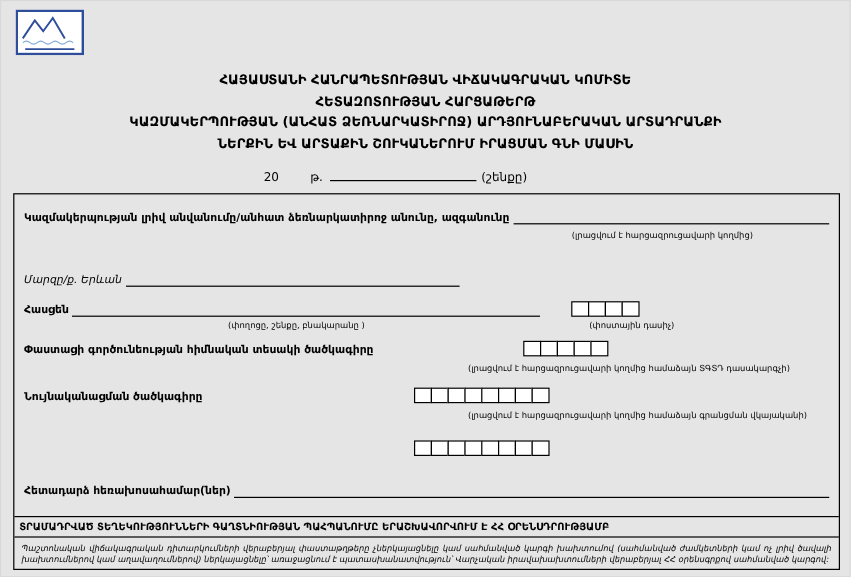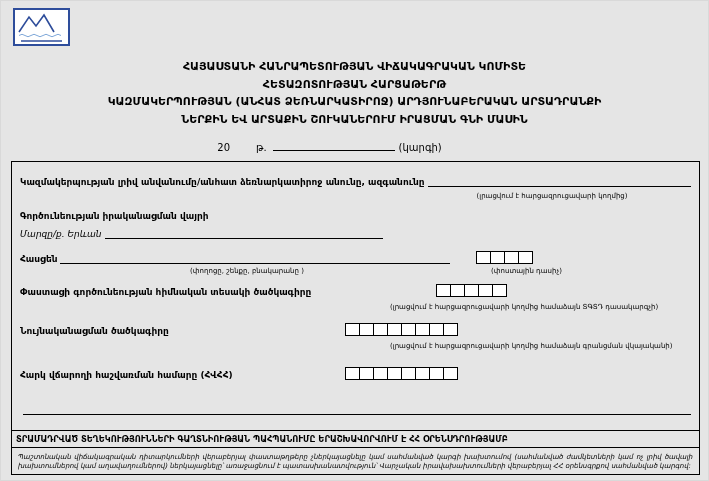--- a/index.html
+++ b/index.html
@@ -67,32 +67,31 @@
   </div>
 
   <div class="titles">
     <div>ՀԱՅԱՍՏԱՆԻ ՀԱՆՐԱՊԵՏՈՒԹՅԱՆ ՎԻՃԱԿԱԳՐԱԿԱՆ ԿՈՄԻՏԵ</div>
     <div>ՀԵՏԱԶՈՏՈՒԹՅԱՆ ՀԱՐՑԱԹԵՐԹ</div>
     <div>ԿԱԶՄԱԿԵՐՊՈՒԹՅԱՆ (ԱՆՀԱՏ ՁԵՌՆԱՐԿԱՏԻՐՈՋ) ԱՐԴՅՈՒՆԱԲԵՐԱԿԱՆ ԱՐՏԱԴՐԱՆՔԻ</div>
     <div>ՆԵՐՔԻՆ ԵՎ ԱՐՏԱՔԻՆ ՇՈՒԿԱՆԵՐՈՒՄ ԻՐԱՑՄԱՆ ԳՆԻ ՄԱՍԻՆ</div>
   </div>
 
   <div class="dateline">
-    <span>20</span><span class="gap"></span><span>թ.</span><span class="uline"></span><span>(կարգի)</span>
+    <span>20</span><span class="gap"></span><span>թ.</span><span class="uline"></span><span>(շենքը)</span>
   </div>
 
   <div class="fbox">
 
     <div class="row" style="top:13px">
       <span class="lbl b">Կազմակերպության լրիվ անվանումը/անհատ ձեռնարկատիրոջ անունը, ազգանունը</span>
       <span class="fill"></span>
     </div>
     <div class="note" style="top:30px;left:400px;width:280px;text-align:center">(լրացվում է հարցազրուցավարի կողմից)</div>
 
-    <div class="abs b" style="top:49px;left:8px">Գործունեության իրականացման վայրի</div>
 
     <div class="row" style="top:89px">
       <span class="lbl b">Հասցեն</span>
       <span class="fill"></span>
       <span class="sp" style="width:26px"></span>
       <span class="boxes">
           <span class="cbox"></span>
           <span class="cbox"></span>
           <span class="cbox"></span>
           <span class="cbox"></span>
@@ -124,33 +123,33 @@
         <span class="cbox"></span>
         <span class="cbox"></span>
         <span class="cbox"></span>
         <span class="cbox"></span>
         <span class="cbox"></span>
         <span class="cbox"></span>
         <span class="cbox"></span>
       </div>
     <div class="note" style="top:180px;left:378px;width:302px">(լրացվում է հարցազրուցավարի կողմից համաձայն գրանցման վկայականի)</div>
 
-    <div class="abs b" style="top:208px;left:8px">Հարկ վճարողի հաշվառման համարը (ՀՎՀՀ)</div>
     <div class="abs boxes" style="top:205px;left:333px">
         <span class="cbox"></span>
         <span class="cbox"></span>
         <span class="cbox"></span>
         <span class="cbox"></span>
         <span class="cbox"></span>
         <span class="cbox"></span>
         <span class="cbox"></span>
         <span class="cbox"></span>
       </div>
 
     <div class="row" style="top:241px">
+      <span class="lbl b">Հետադարձ հեռախոսահամար(ներ)</span>
       <span class="fill"></span>
     </div>
 
     <div class="band">ՏՐԱՄԱԴՐՎԱԾ ՏԵՂԵԿՈՒԹՅՈՒՆՆԵՐԻ ԳԱՂՏՆԻՈՒԹՅԱՆ ՊԱՀՊԱՆՈՒՄԸ ԵՐԱՇԽԱՎՈՐՎՈՒՄ Է ՀՀ ՕՐԵՆՍԴՐՈՒԹՅԱՄԲ</div>
 
     <div class="footnote">Պաշտոնական վիճակագրական դիտարկումների վերաբերյալ փաստաթղթերը չներկայացնելը կամ սահմանված կարգի խախտումով (սահմանված ժամկետների կամ ոչ լրիվ ծավալի խախտումներով կամ աղավաղումներով) ներկայացնելը՝ առաջացնում է պատասխանատվություն՝ Վարչական իրավախախտումների վերաբերյալ ՀՀ օրենսգրքով սահմանված կարգով:</div>
 
   </div>
 </div>
 

